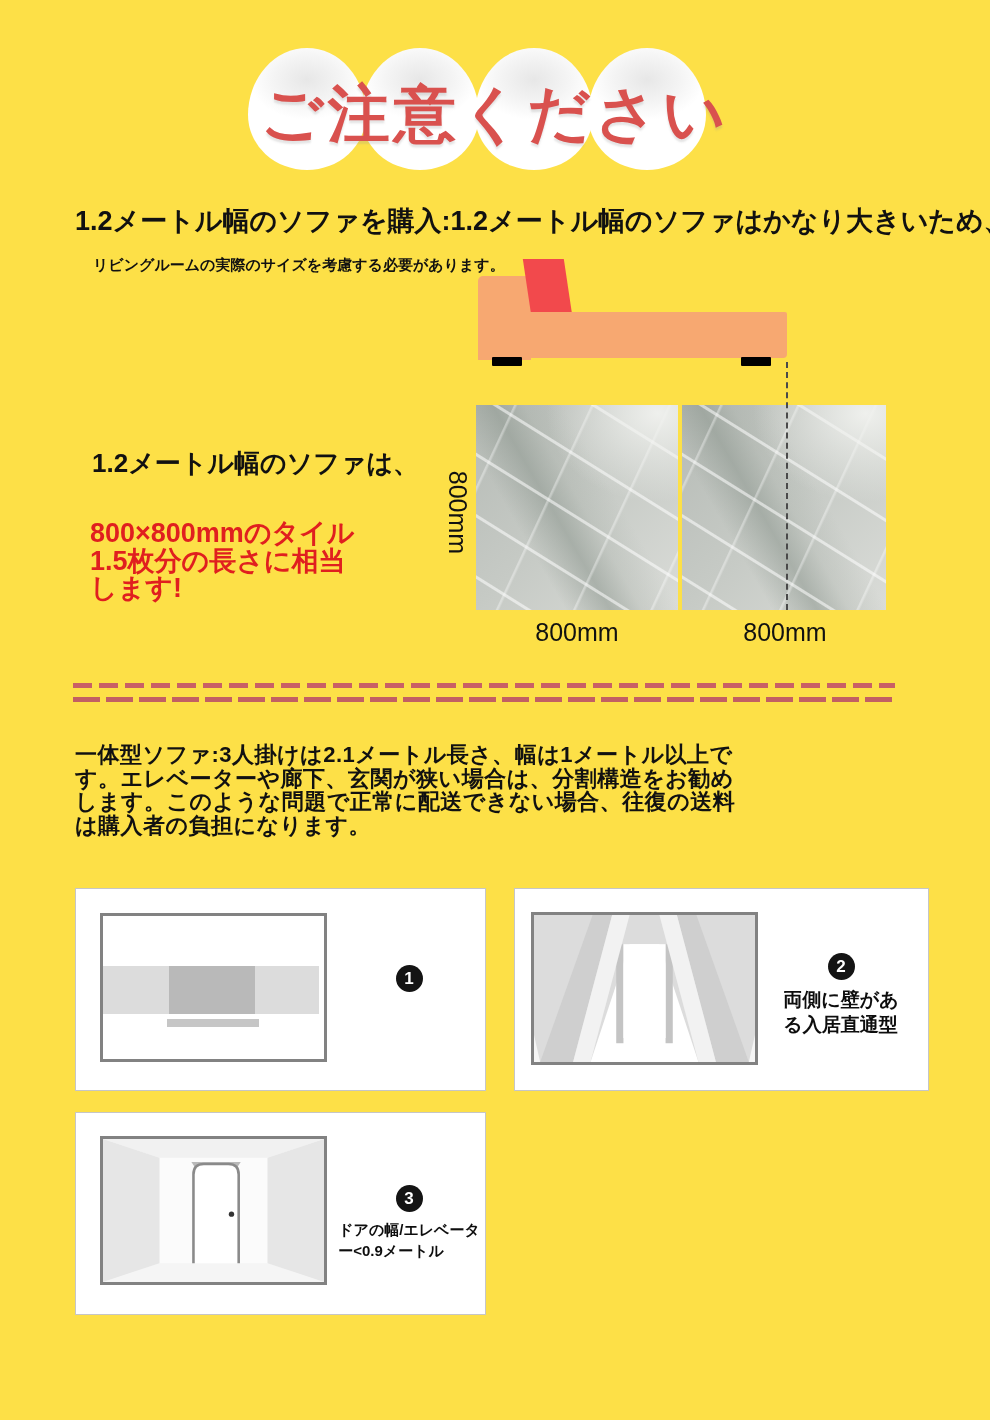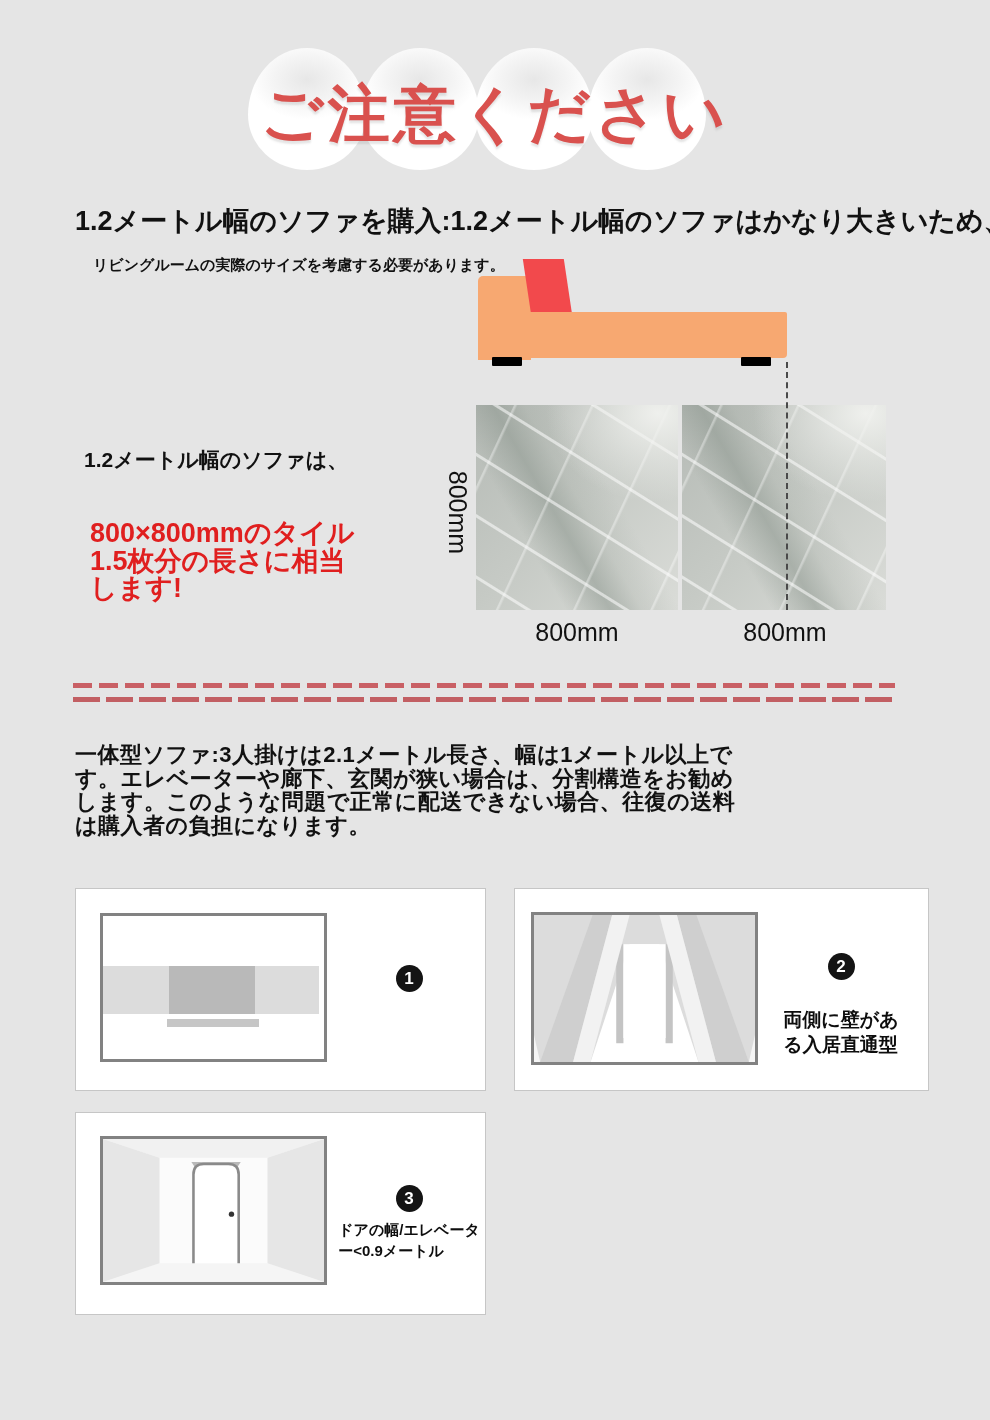--- a/index.html
+++ b/index.html
@@ -1,17 +1,17 @@
 <!DOCTYPE html>
 <html><head>
 <meta charset="utf-8">
 <style>
   html,body { margin:0; padding:0; background:#ffffff; }
   .page {
-    position:relative; width:990px; height:1420px; background:#e5e5e5;
+    position:relative; width:990px; height:1420px; background:#fde047;
     overflow:hidden; font-family:"Liberation Sans","DejaVu Sans",sans-serif;
     color:#111;
   }
   
   .balloon {
     position:absolute; top:48px; width:118px; height:122px;
     border-radius:50% 50% 50% 50% / 55% 55% 45% 45%;
     background:radial-gradient(ellipse 62% 42% at 50% 26%, #e7e7e7 0%, #f4f4f4 45%, #ffffff 78%);
   }
   .b1{left:248px;} .b2{left:361px;} .b3{left:475px;} .b4{left:588px;}
@@ -40,21 +40,21 @@
       repeating-linear-gradient(32deg, rgba(255,255,255,0) 0 26px, rgba(255,255,255,0.55) 27px 29px, rgba(255,255,255,0) 30px 52px),
       repeating-linear-gradient(115deg, rgba(255,255,255,0) 0 34px, rgba(255,255,255,0.35) 35px 36px, rgba(255,255,255,0) 38px 70px),
       linear-gradient(60deg, rgba(148,156,148,0) 28%, rgba(140,150,142,0.55) 42%, rgba(160,168,160,0.25) 52%, rgba(148,156,148,0) 64%),
       linear-gradient(135deg, #b6bbb6 0%, #c6cac5 50%, #dadcd8 100%);
   }
   .tile-left  { left:476px; width:202px; }
   .tile-right { left:682px; width:204px; }
   .tile-side-label { position:absolute; left:401px; top:498px; width:112px; text-align:center; font-size:25px; transform:rotate(90deg); }
   .tile-label { position:absolute; top:618px; width:202px; text-align:center; font-size:25px; }
   .tl1{left:476px;} .tl2{left:684px;}
-  .note-black { position:absolute; left:84px; top:446px; font-size:21px; font-weight:700; }
+  .note-black { position:absolute; left:92px; top:446px; font-size:26px; font-weight:700; }
   .note-red   { position:absolute; left:90px; top:520px; font-size:27px; font-weight:700; color:#e01f1f; line-height:27.5px; white-space:pre-line; }
   
   .dash { position:absolute; left:73px; width:822px; height:5px; }
   .dash1 { top:683px; background:repeating-linear-gradient(90deg,#c96065 0 19px, transparent 19px 26px); }
   .dash2 { top:697px; background:repeating-linear-gradient(90deg,#c25f63 0 27px, transparent 27px 33px); }
   
   .notice { position:absolute; left:75px; top:743px; font-size:22px; font-weight:700; line-height:23.5px; letter-spacing:0.5px; white-space:pre-line; }
   
   .card { position:absolute; width:409px; height:201px; border:1px solid #c6c6c6; background:#fff; }
   .card1 { left:75px;  top:888px;  }
@@ -80,21 +80,21 @@
   .side1 { left:258px; top:76px; width:150px; }
   .side2 { left:245px; top:64px; width:162px; }
   .side3 { left:258px; top:72px; width:150px; }
   .side4 { left:245px; top:70px; width:162px; }
   .badge {
     width:27px; height:27px; border-radius:50%; background:#141414; color:#fff;
     font-size:17px; font-weight:700; display:flex; align-items:center; justify-content:center;
   }
   .cap { font-weight:700; color:#0d0d0d; white-space:pre-line; }
   .cap1 { font-size:15px; text-align:center; }
-  .cap2 { font-size:19px; line-height:25px; text-align:left;margin-top:20px; }
+  .cap2 { font-size:19px; line-height:25px; text-align:left; }
   .cap3 { font-size:15px; line-height:21px; text-align:left; }
   .cap4 { font-size:17px; text-align:center; }
 </style>
 </head>
 <body>
 
 <div class="page">
 
   <div class="balloon b1"></div>
   <div class="balloon b2"></div>

